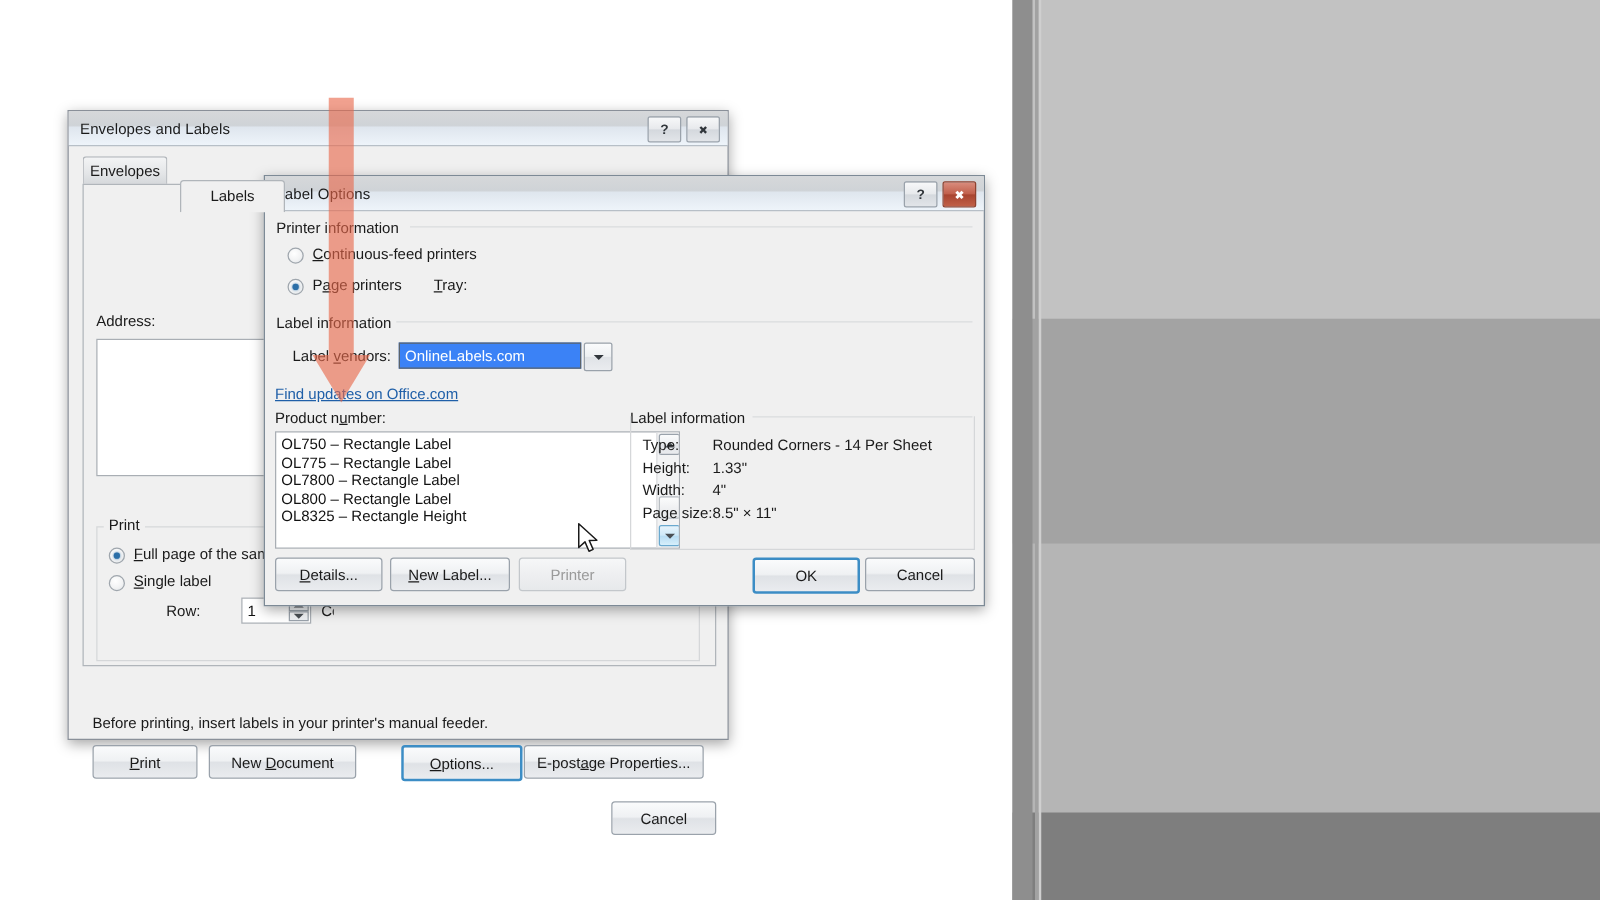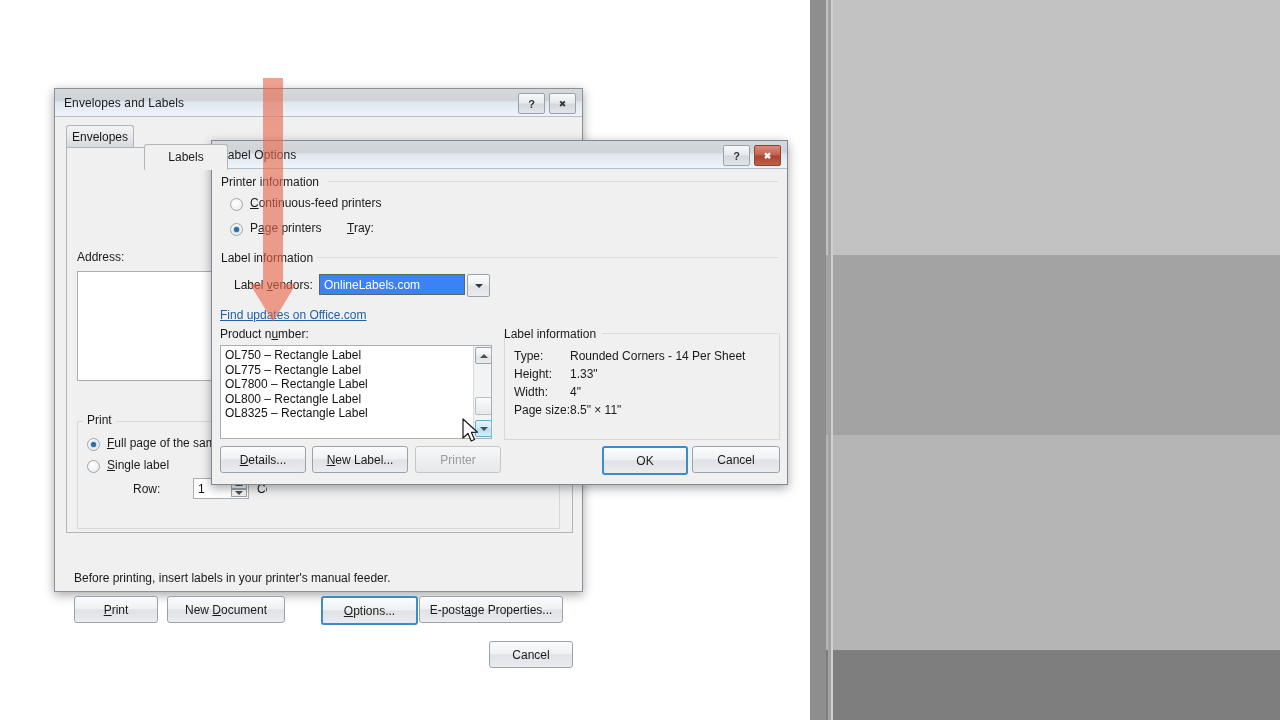--- a/index.html
+++ b/index.html
@@ -300,27 +300,27 @@
     <div class="combo-arrow boxed" style="position:absolute; left:255px; top:133px; width:21px; height:21px; border:1px solid #9aa2ab; border-radius:2px;
                 background: linear-gradient(to bottom,#fafbfc 0%,#eef0f2 48%,#e0e3e7 52%,#eaecef 100%);">
       <span class="caret"></span>
     </div>
 
     <a class="link" href="#" style="position:absolute; left:8px; top:167px;">Find updates on Office.com</a>
 
     <div class="lbl" style="left:8px; top:186px;">
       Product n<u>u</u><span>mber:</span>
     </div>
-    <div class="listbox" style="left:8px; top:204px; width:272px; height:94px;">
+    <div class="listbox" style="left:8px; top:204px; width:324px; height:94px;">
       <div style="padding-top:2px;">
         <div class="item">OL750 – Rectangle Label</div>
         <div class="item">OL775 – Rectangle Label</div>
         <div class="item">OL7800 – Rectangle Label</div>
         <div class="item">OL800 – Rectangle Label</div>
-        <div class="item">OL8325 – Rectangle Label</div>
+        <div class="item">OL8325 – Rectangle Height</div>
       </div>
 
       <div class="vsb" style="right:0; top:0; bottom:0;">
         <div class="sbtn" style="top:1px;">
           <span class="tri-up"></span>
         </div>
         <div class="sthumb" style="top:51px;"></div>
         <div class="sbtn hl" style="bottom:1px;">
           <span class="tri-dn"></span>
         </div>

